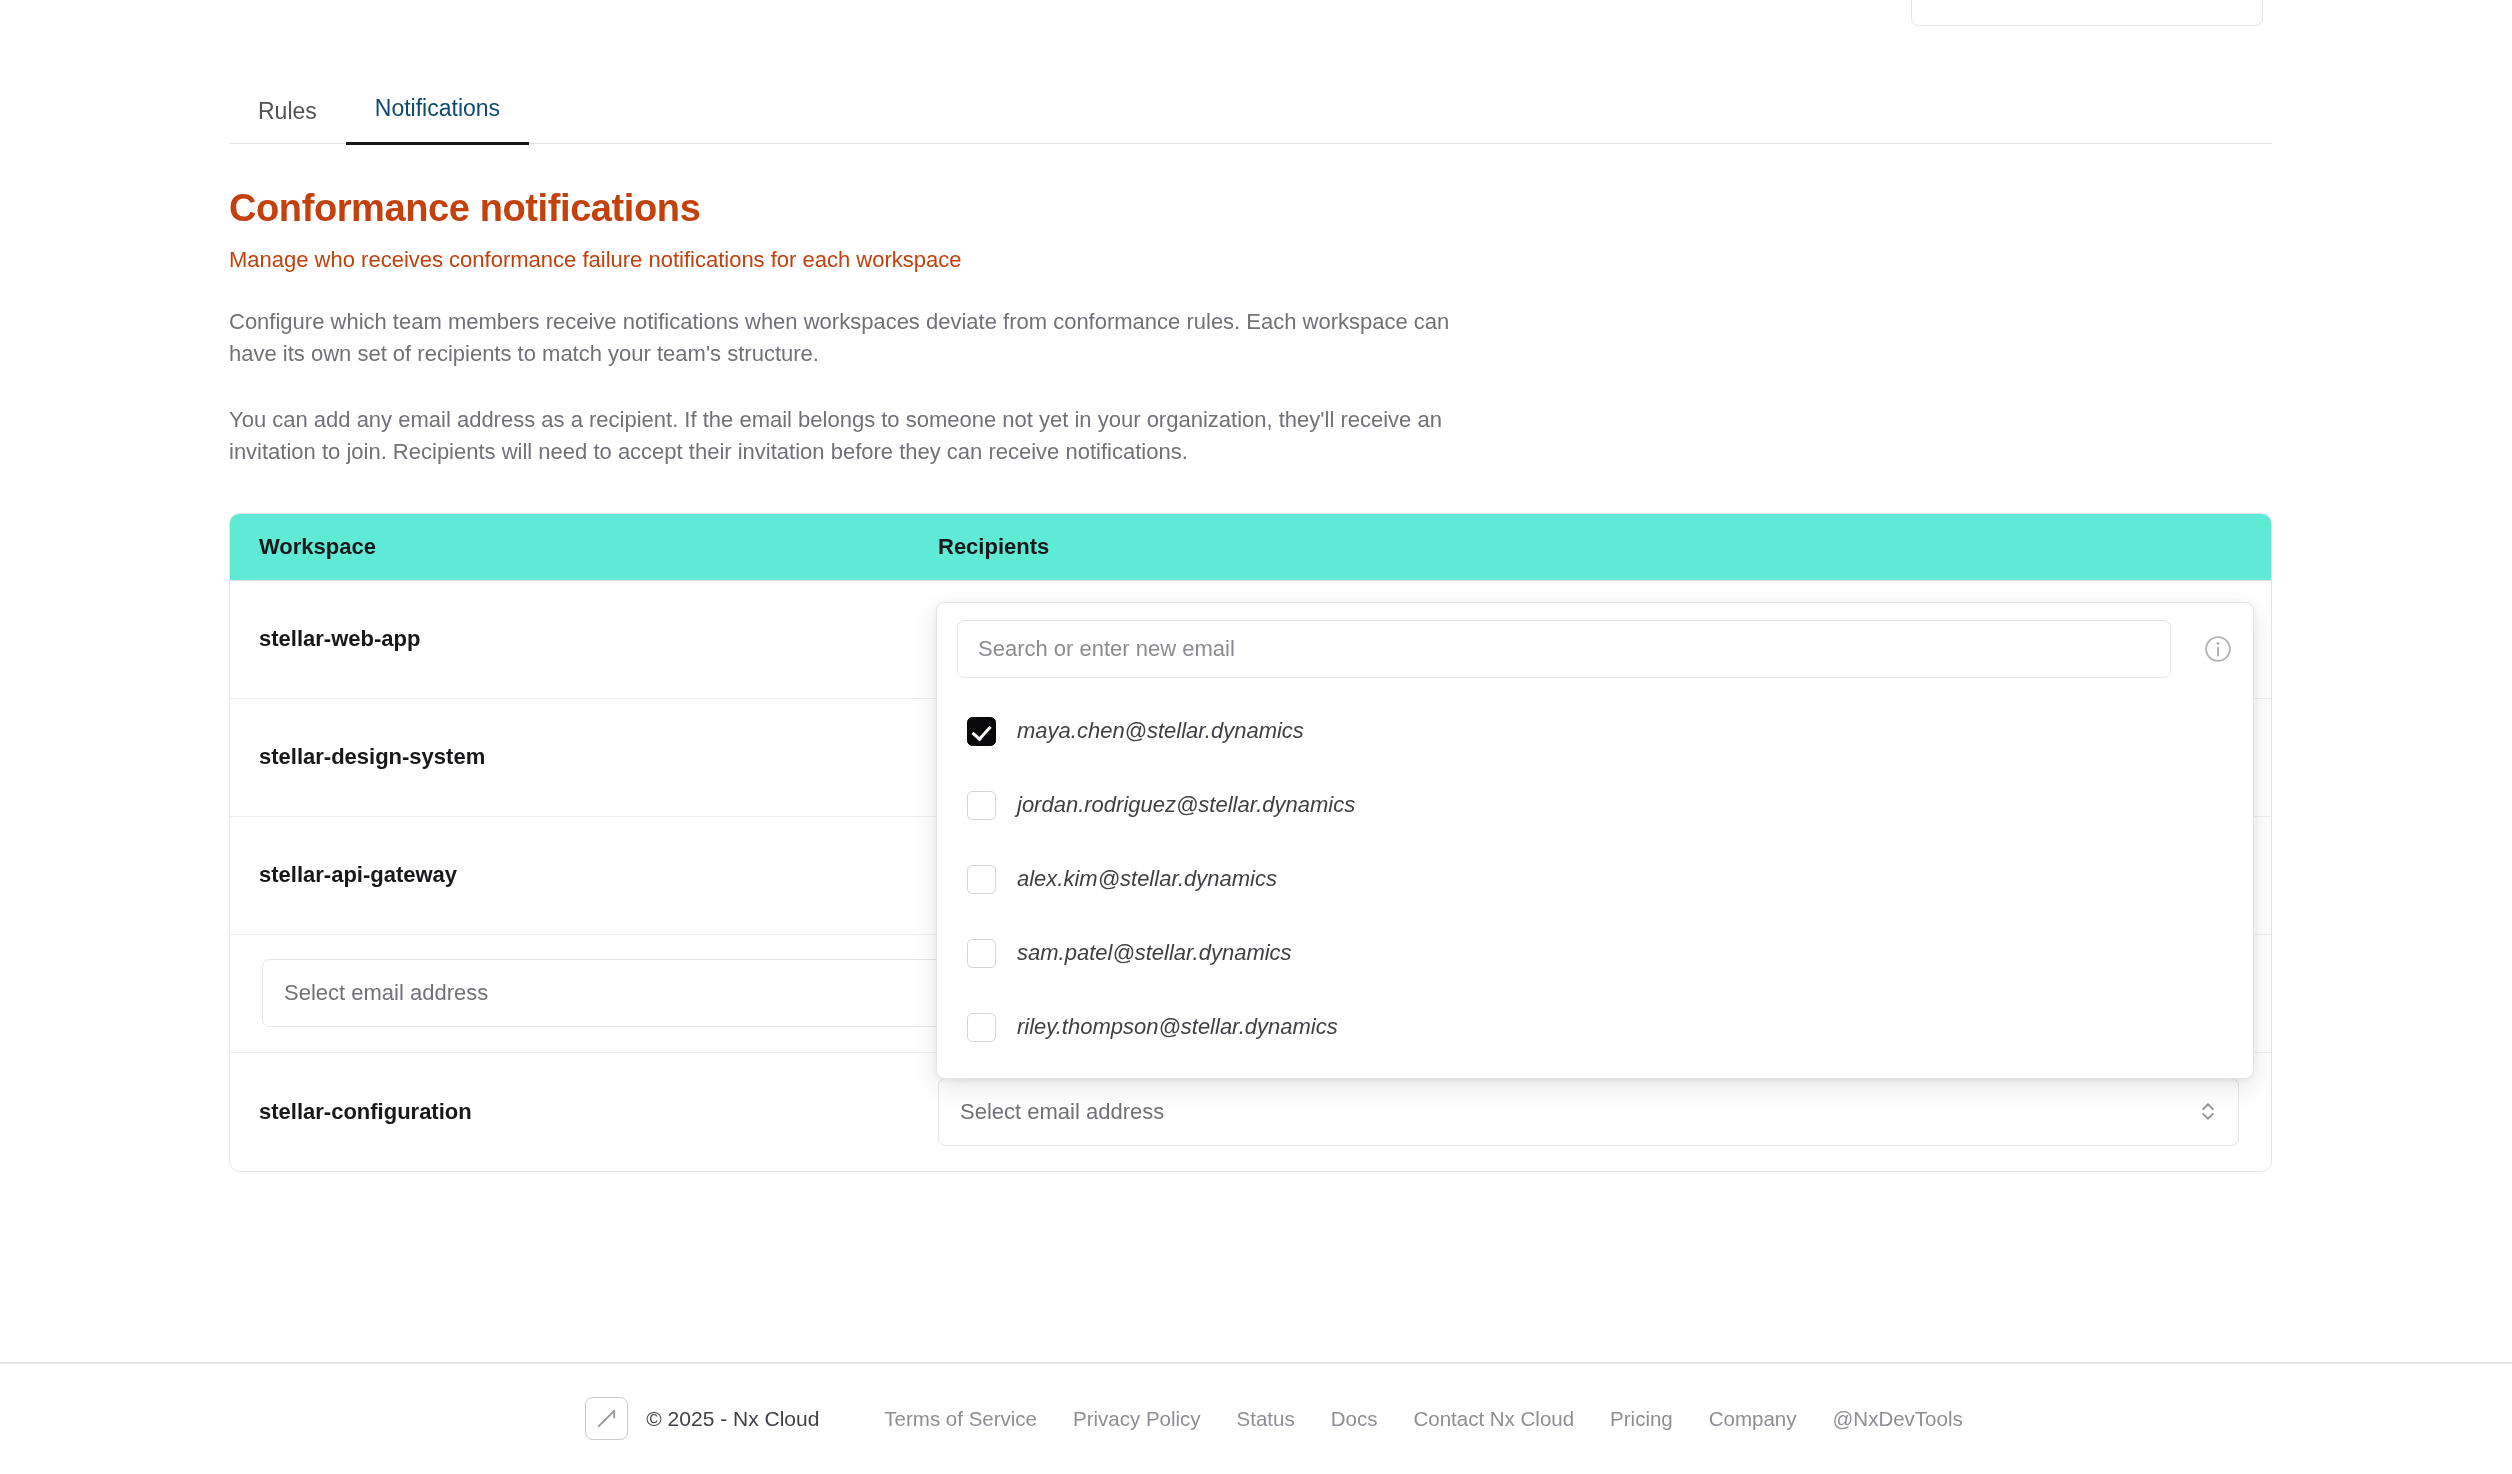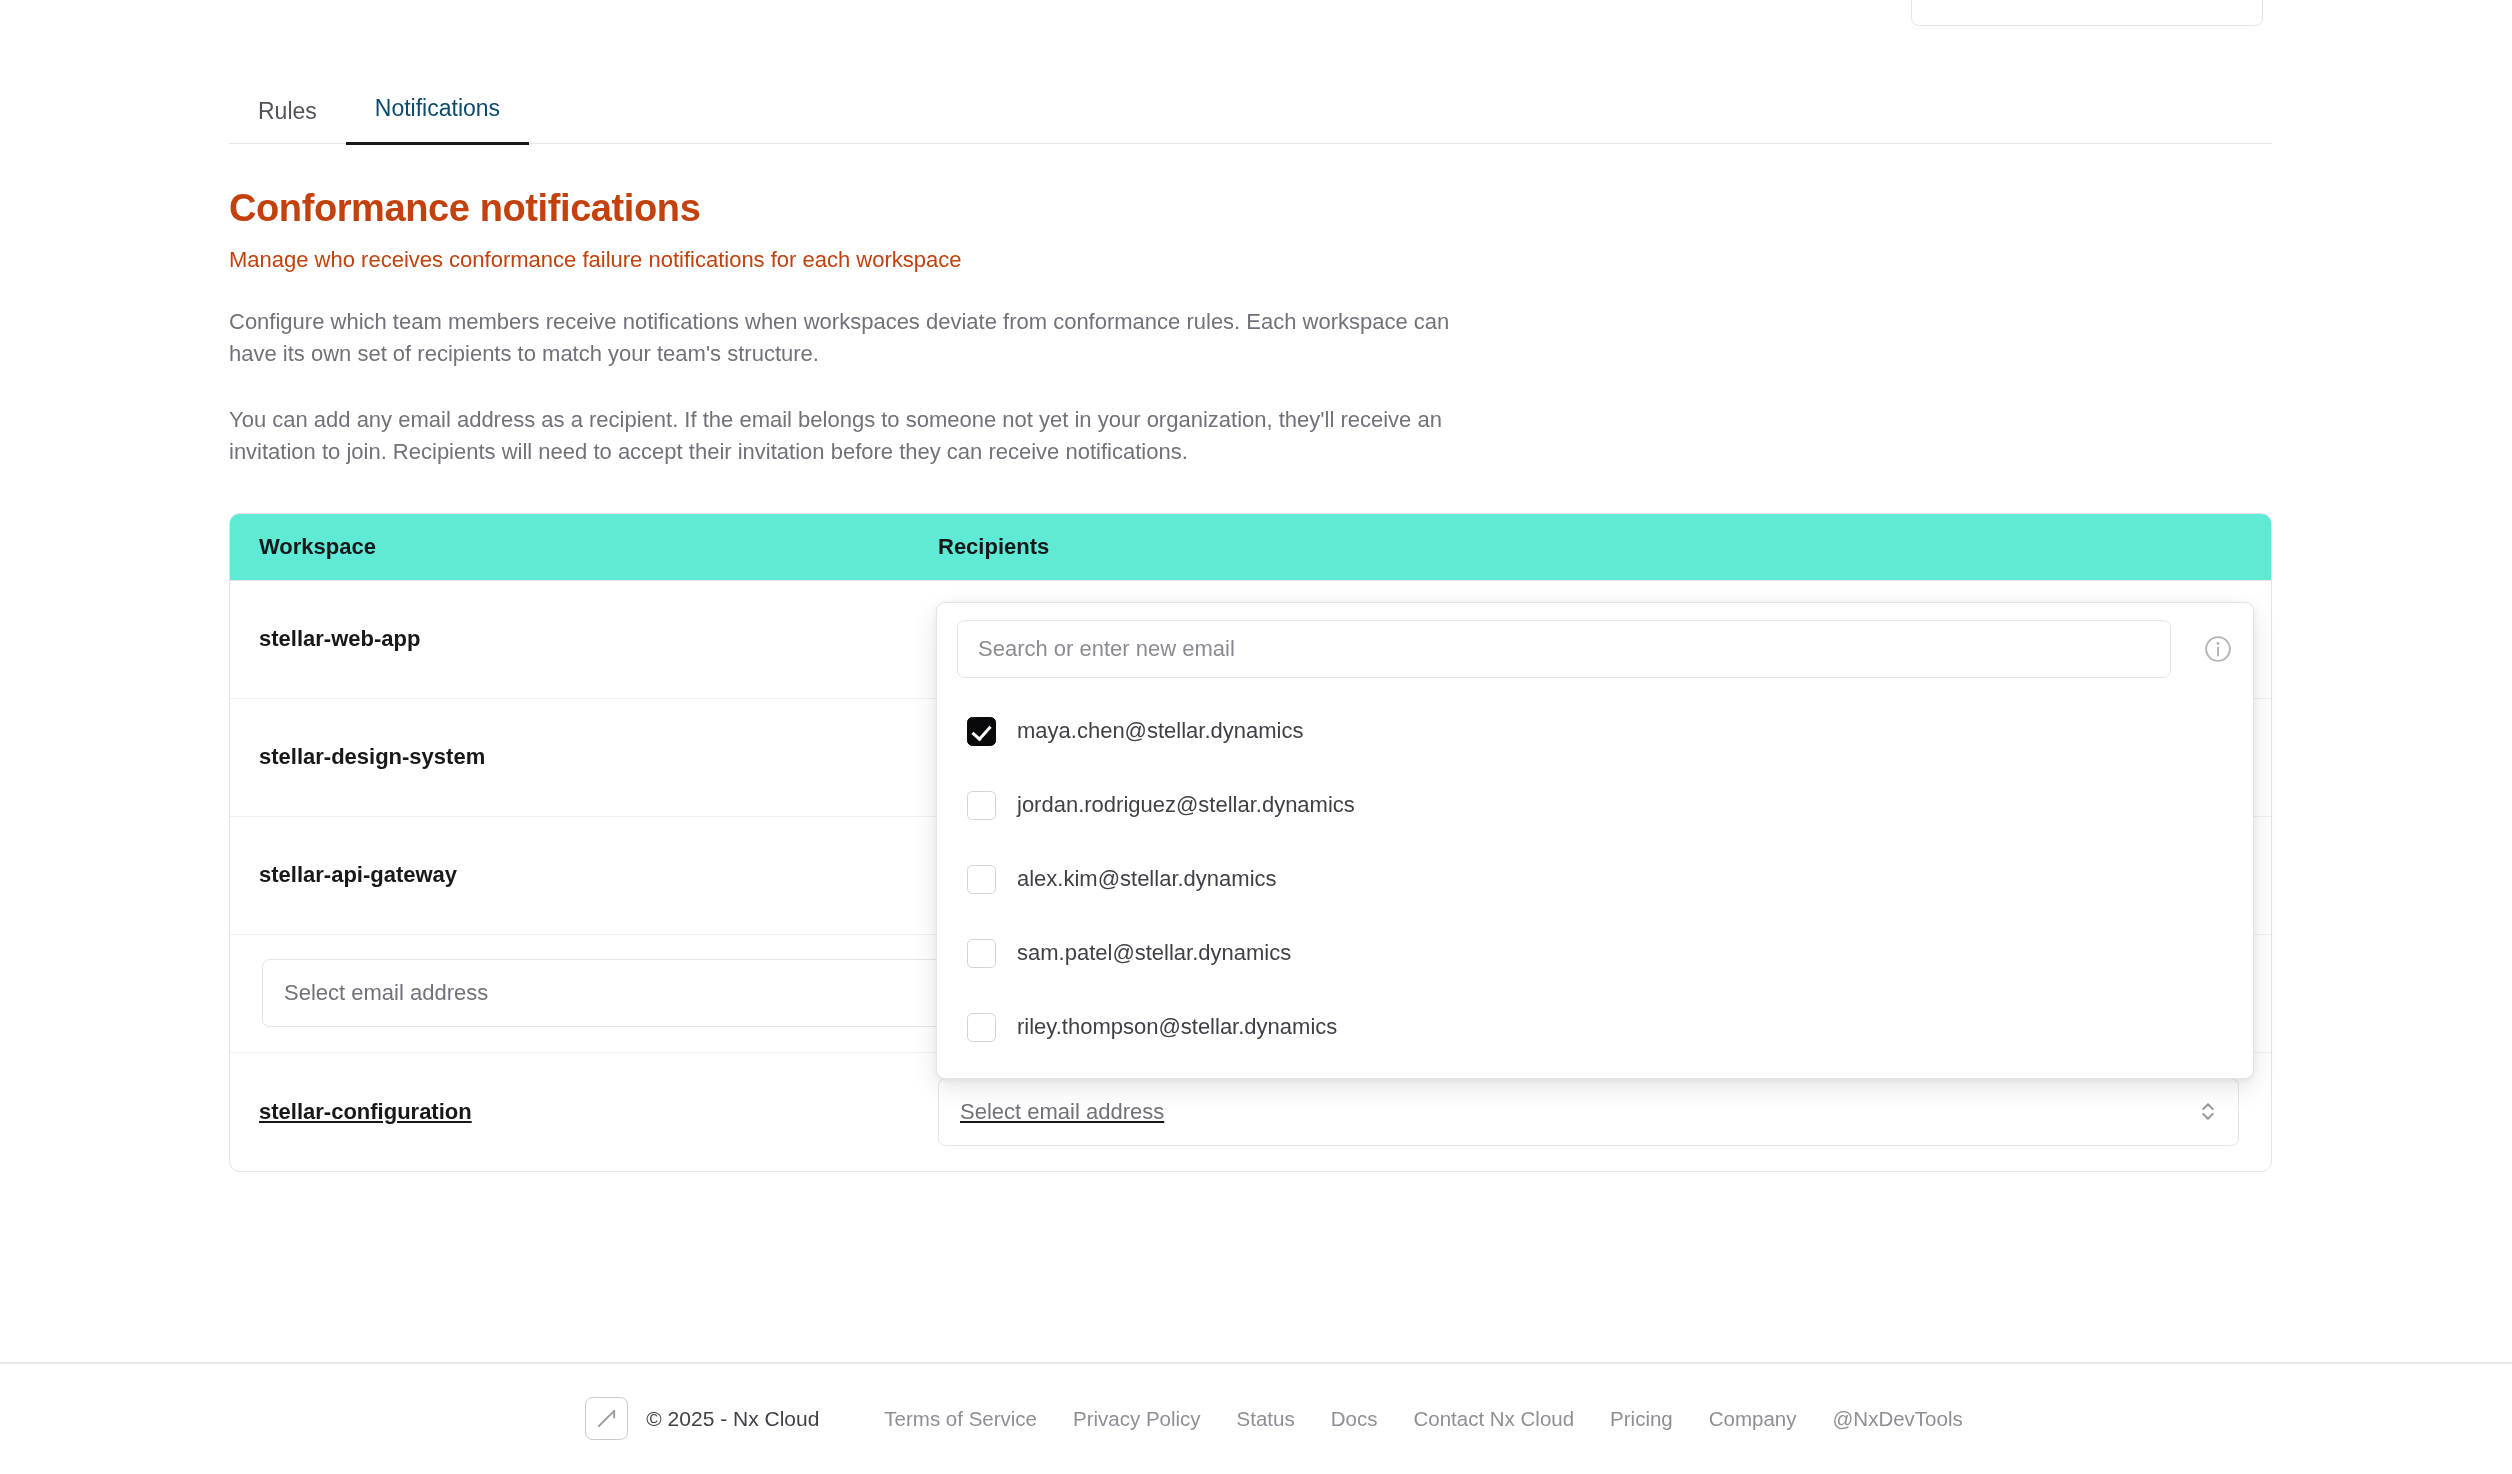--- a/index.html
+++ b/index.html
@@ -109,21 +109,21 @@
   }
   .th.col-ws { width: 676px; padding-left: 29px; }
   .th.col-rc { flex: 1; padding-left: 32px; }
 
   .trow {
     display: flex;
     align-items: center;
     height: 118px;
     border-bottom: 1.5px solid #efeff1;
   }
-  .trow:last-child { border-bottom: none; text-decoration: underline; }
+  .trow:last-child { border-bottom: none; }
   .td-ws {
     width: 676px;
     padding-left: 29px;
     font-size: 22px;
     font-weight: bold;
     color: #18181b;
   }
   .td-rc {
     flex: 1;
     padding-right: 32px;
@@ -182,21 +182,21 @@
     outline: none;
     background: #fff;
   }
   .dd-search::placeholder { color: #8b8b93; }
   .info-icon {
     width: 30px;
     height: 30px;
     flex: none;
     opacity: .65;
   }
-  .dd-list { padding: 0 0 13.7px 0; }
+  .dd-list { padding: 0 0 13.7px 0; font-style: italic; }
   .dd-item {
     display: flex;
     align-items: center;
     gap: 21px;
     height: 74px;
     padding: 0 20px 0 30px;
     cursor: pointer;
     font-size: 22px;
     color: #3f3f46;
   }

